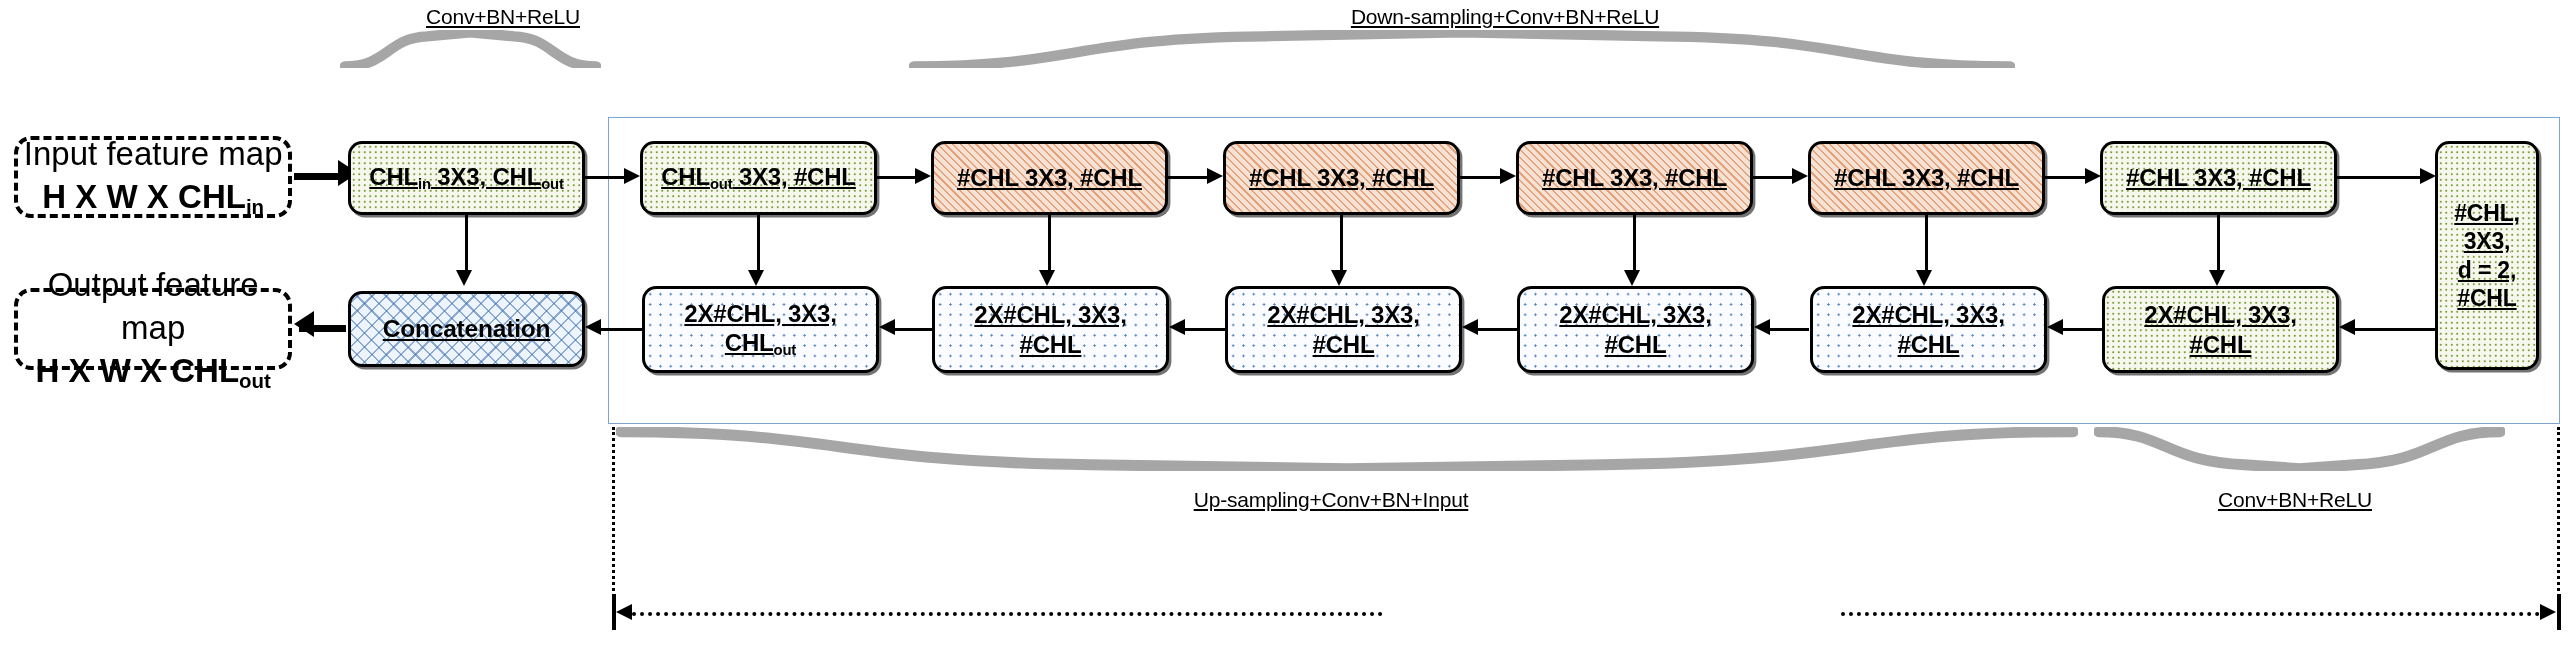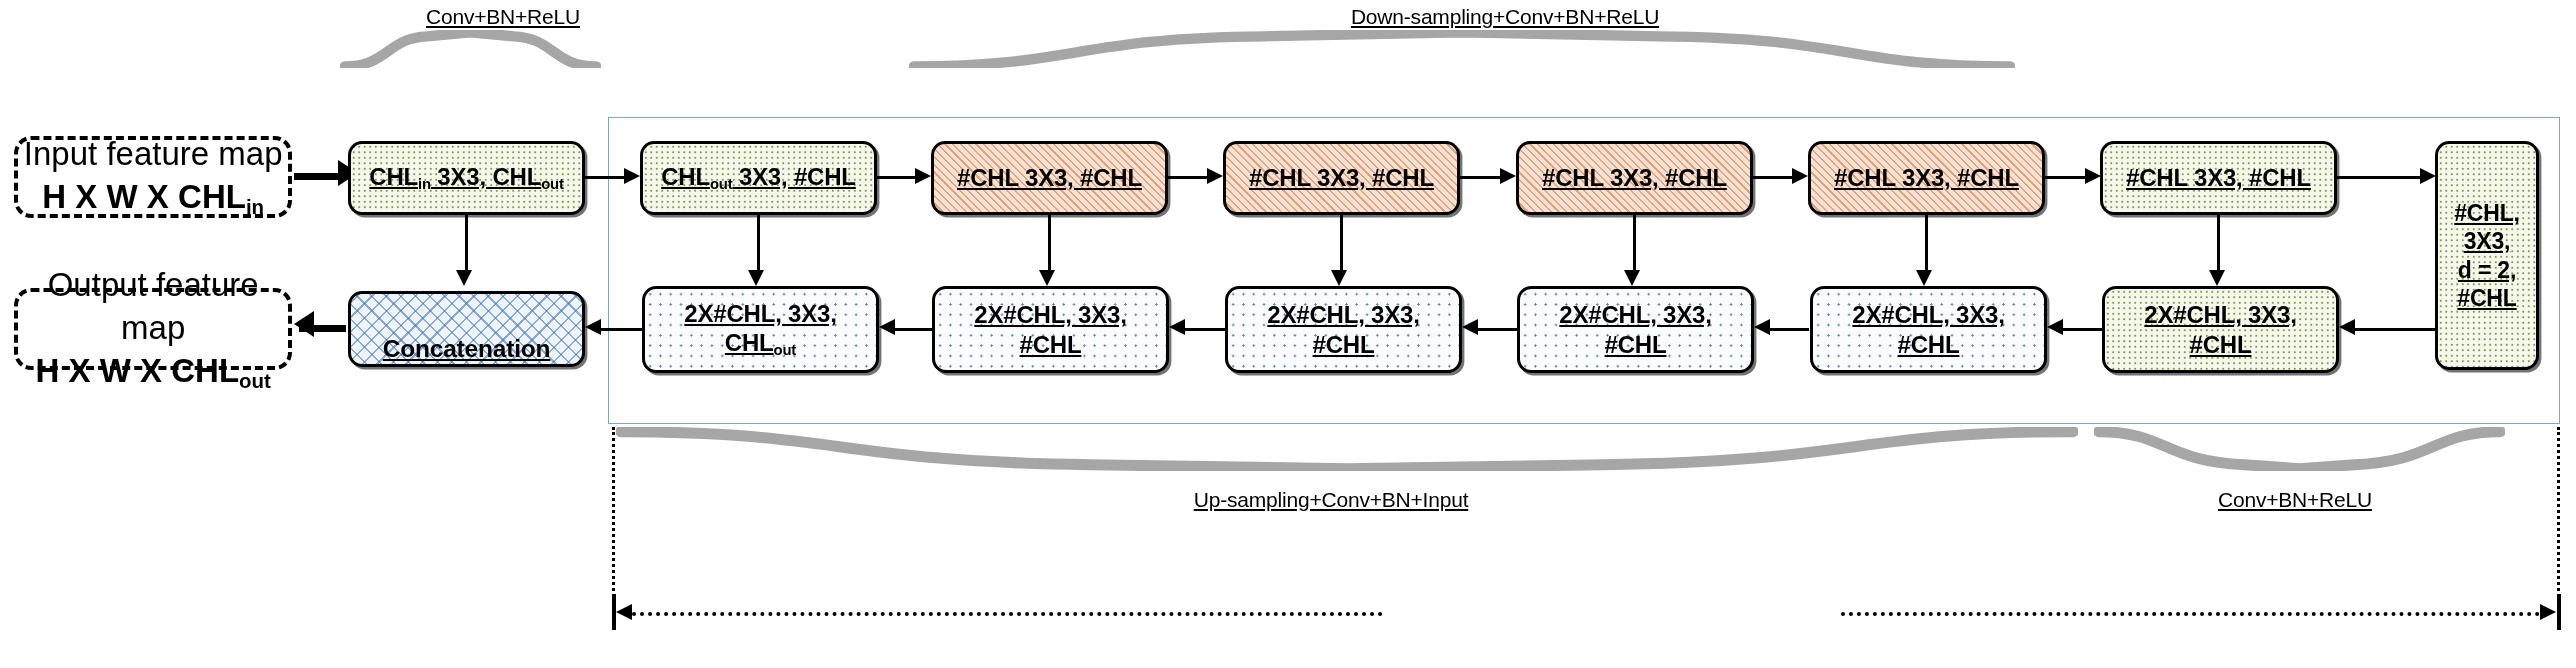--- a/index.html
+++ b/index.html
@@ -37,21 +37,20 @@
   .fill-bluedot{
     background-color:#fafcff;
     background-image:radial-gradient(#5b86c4 1px, transparent 1.1px);
     background-size:10.3px 10.3px;
   }
   .fill-concat{
     background-color:#eef4fb;
     background-image:
       repeating-linear-gradient(45deg, rgba(60,110,175,.55) 0 1.6px, rgba(255,255,255,0) 1.6px 10.3px),
       repeating-linear-gradient(-45deg, rgba(60,110,175,.55) 0 1.6px, rgba(255,255,255,0) 1.6px 10.3px);
-    align-items: flex-end;
   }
 
   
   .iobox{
     position:absolute;box-sizing:border-box;
     border:4px dashed #000;border-radius:17.4px;background:#fff;
     display:flex;flex-direction:column;align-items:center;justify-content:center;
     text-align:center;font-size:33px;line-height:1.3;z-index:6;
   }
   .iobox .l1{font-weight:400;}

